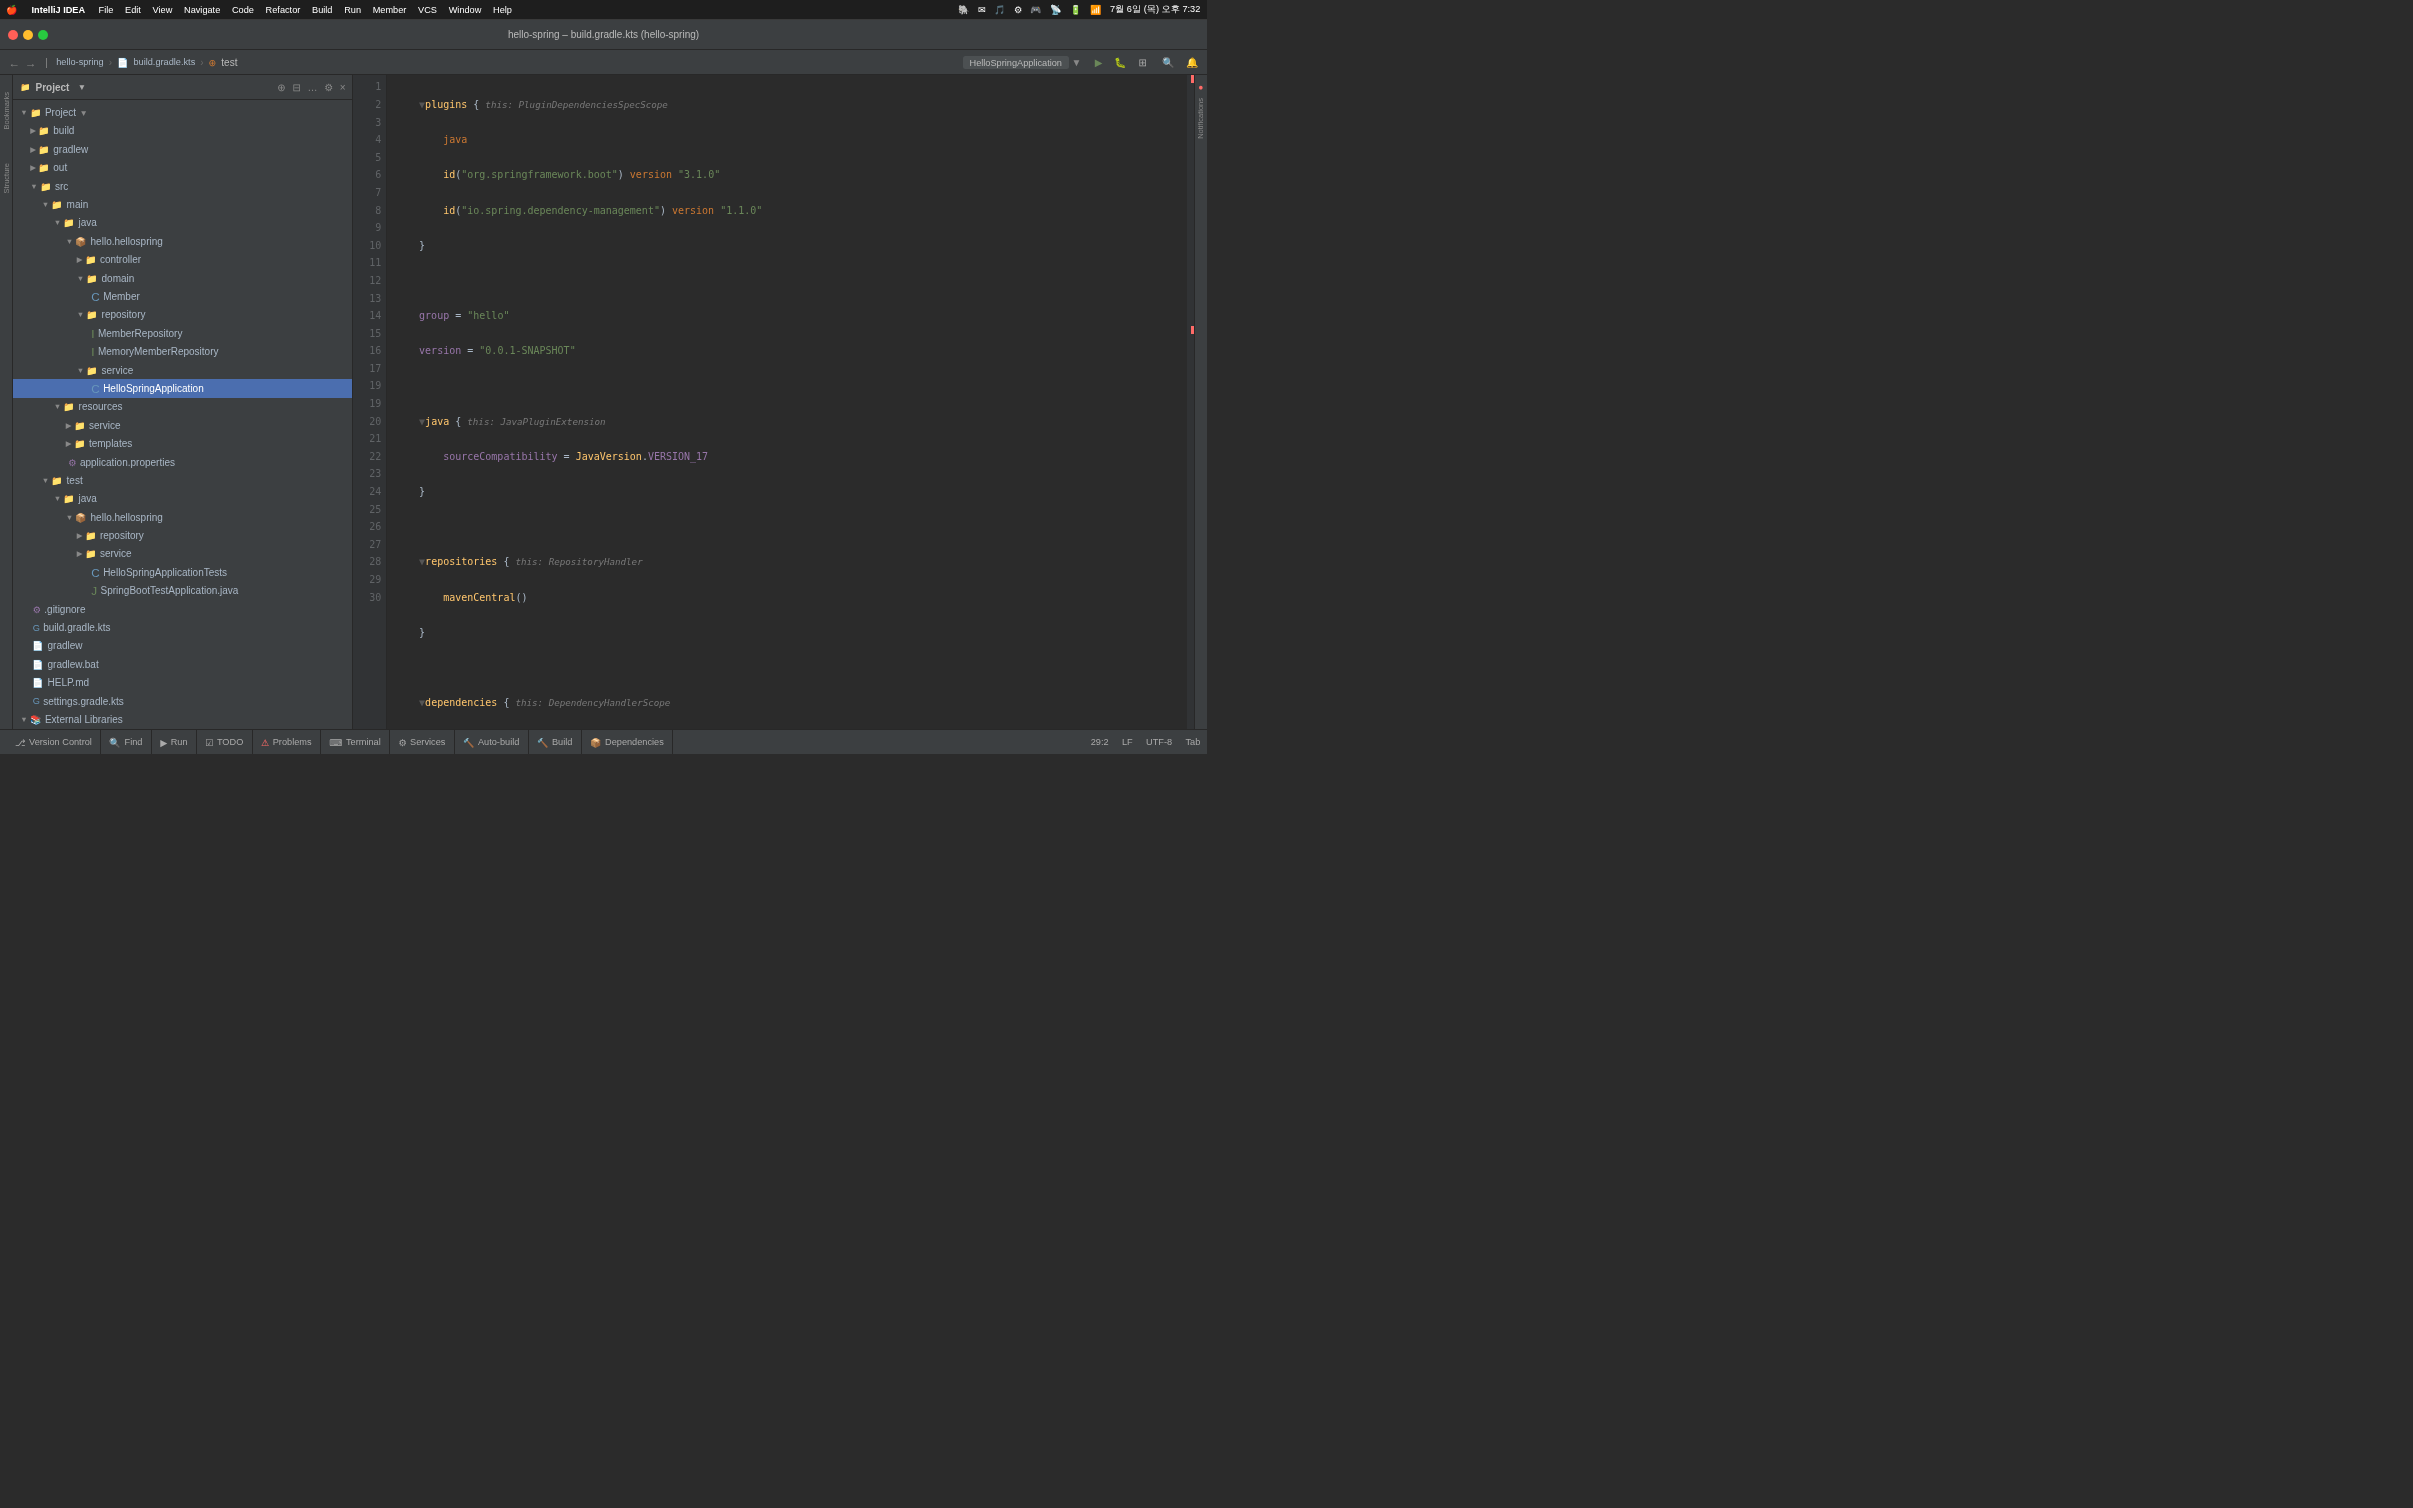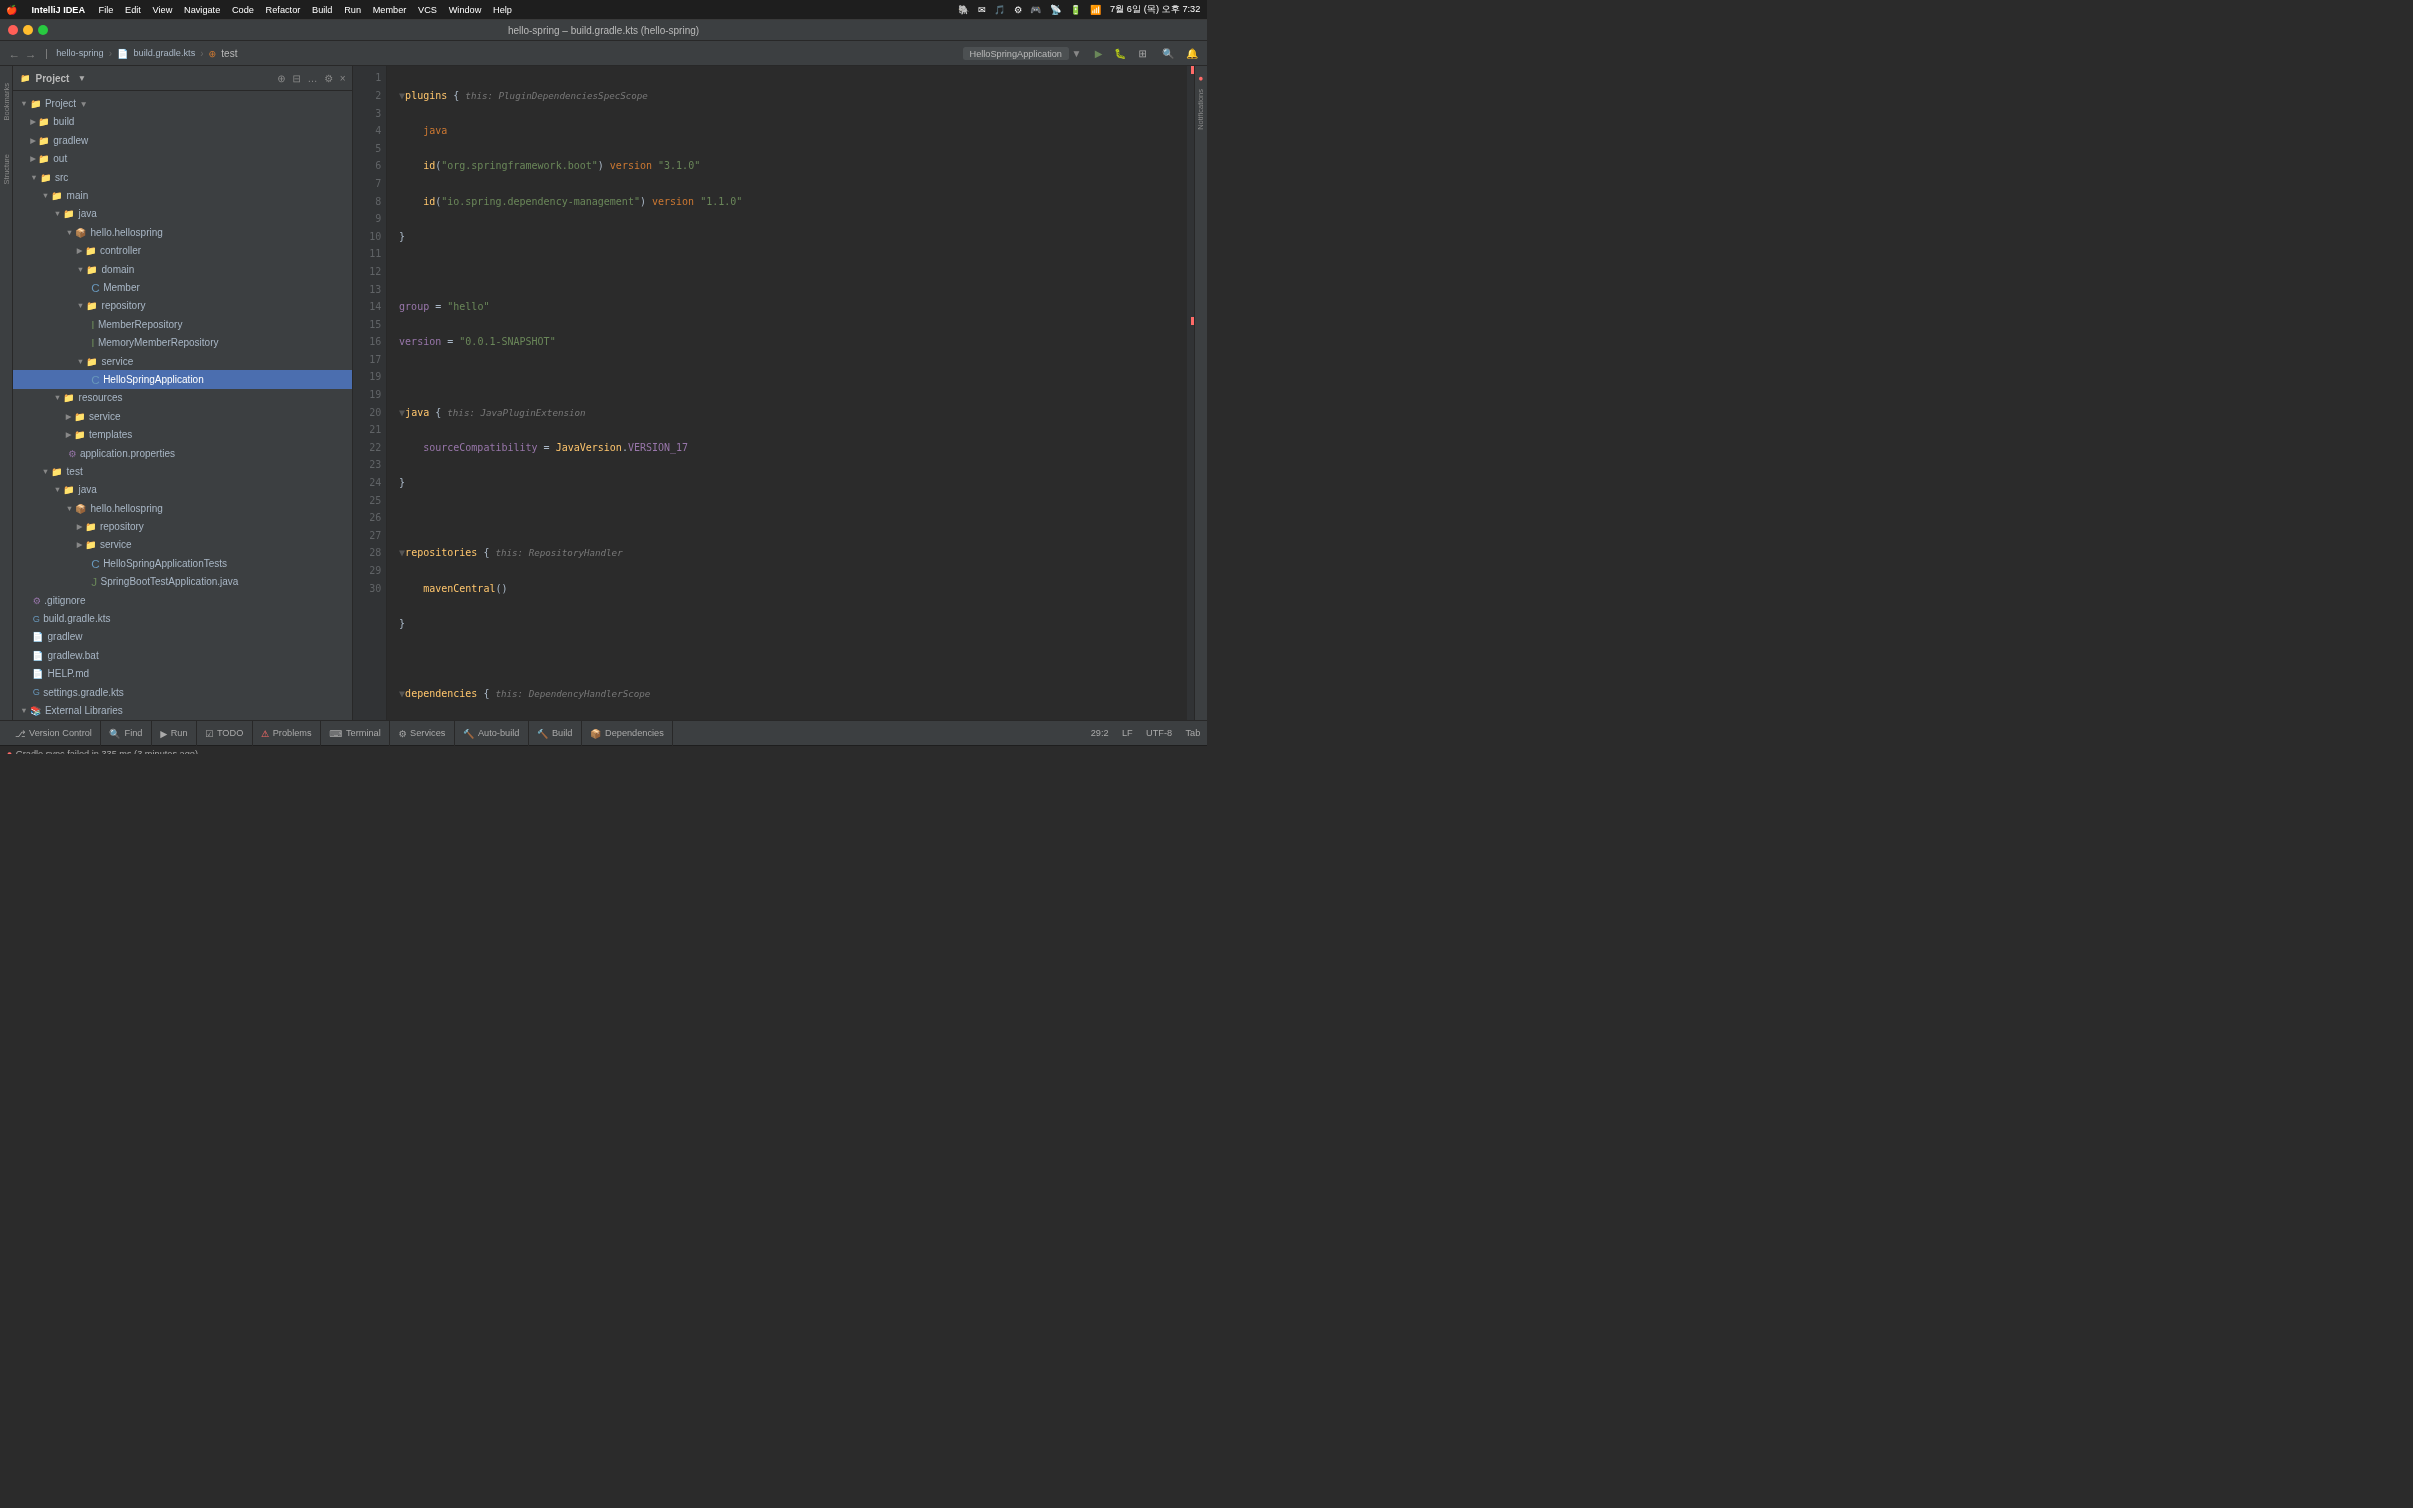--- a/index.html
+++ b/index.html
@@ -23,21 +23,21 @@
       gap: 13.4px;
       font-size: 9.2px;
       color: #ffffff;
       border-bottom: 0.8px solid #3a3a3a;
     }
     .menu-bar .menu-items { display: flex; gap: 11.7px; }
     .menu-bar .right-icons { margin-left: auto; display: flex; gap: 8.4px; align-items: center; font-size: 9.2px; }
 
     
     .title-bar {
-      height: 21px;
+      height: 30px;
       background: #3c3f41;
       display: flex;
       align-items: center;
       justify-content: center;
       border-bottom: 0.8px solid #282828;
       position: relative;
     }
     .title-bar .window-controls {
       position: absolute;
       left: 8.4px;
@@ -145,21 +145,21 @@
     .code-content {
       flex: 1;
       padding: 3.4px 0 0 11.7px;
       font-family: 'Menlo', 'Monaco', monospace;
       font-size: 10px;
       line-height: 17.6px;
       overflow: auto;
       tab-size: 4;
       white-space: pre;
     }
-    .code-line { display: block; min-height: 17.6px; }
+    .code-line { display: block; min-height: 17.6px; margin-left: 20px; }
 
     
     .kw { color: #cc7832; } 
     .fn { color: #ffc66d; } 
     .str { color: #6a8759; } 
     .type { color: #ffc66d; } 
     .prop { color: #9876aa; } 
     .var { color: #9876aa; } 
     .punct { color: #a9b7c6; } 
     .hint { color: #787878; font-style: italic; font-size: 9.2px; } 

